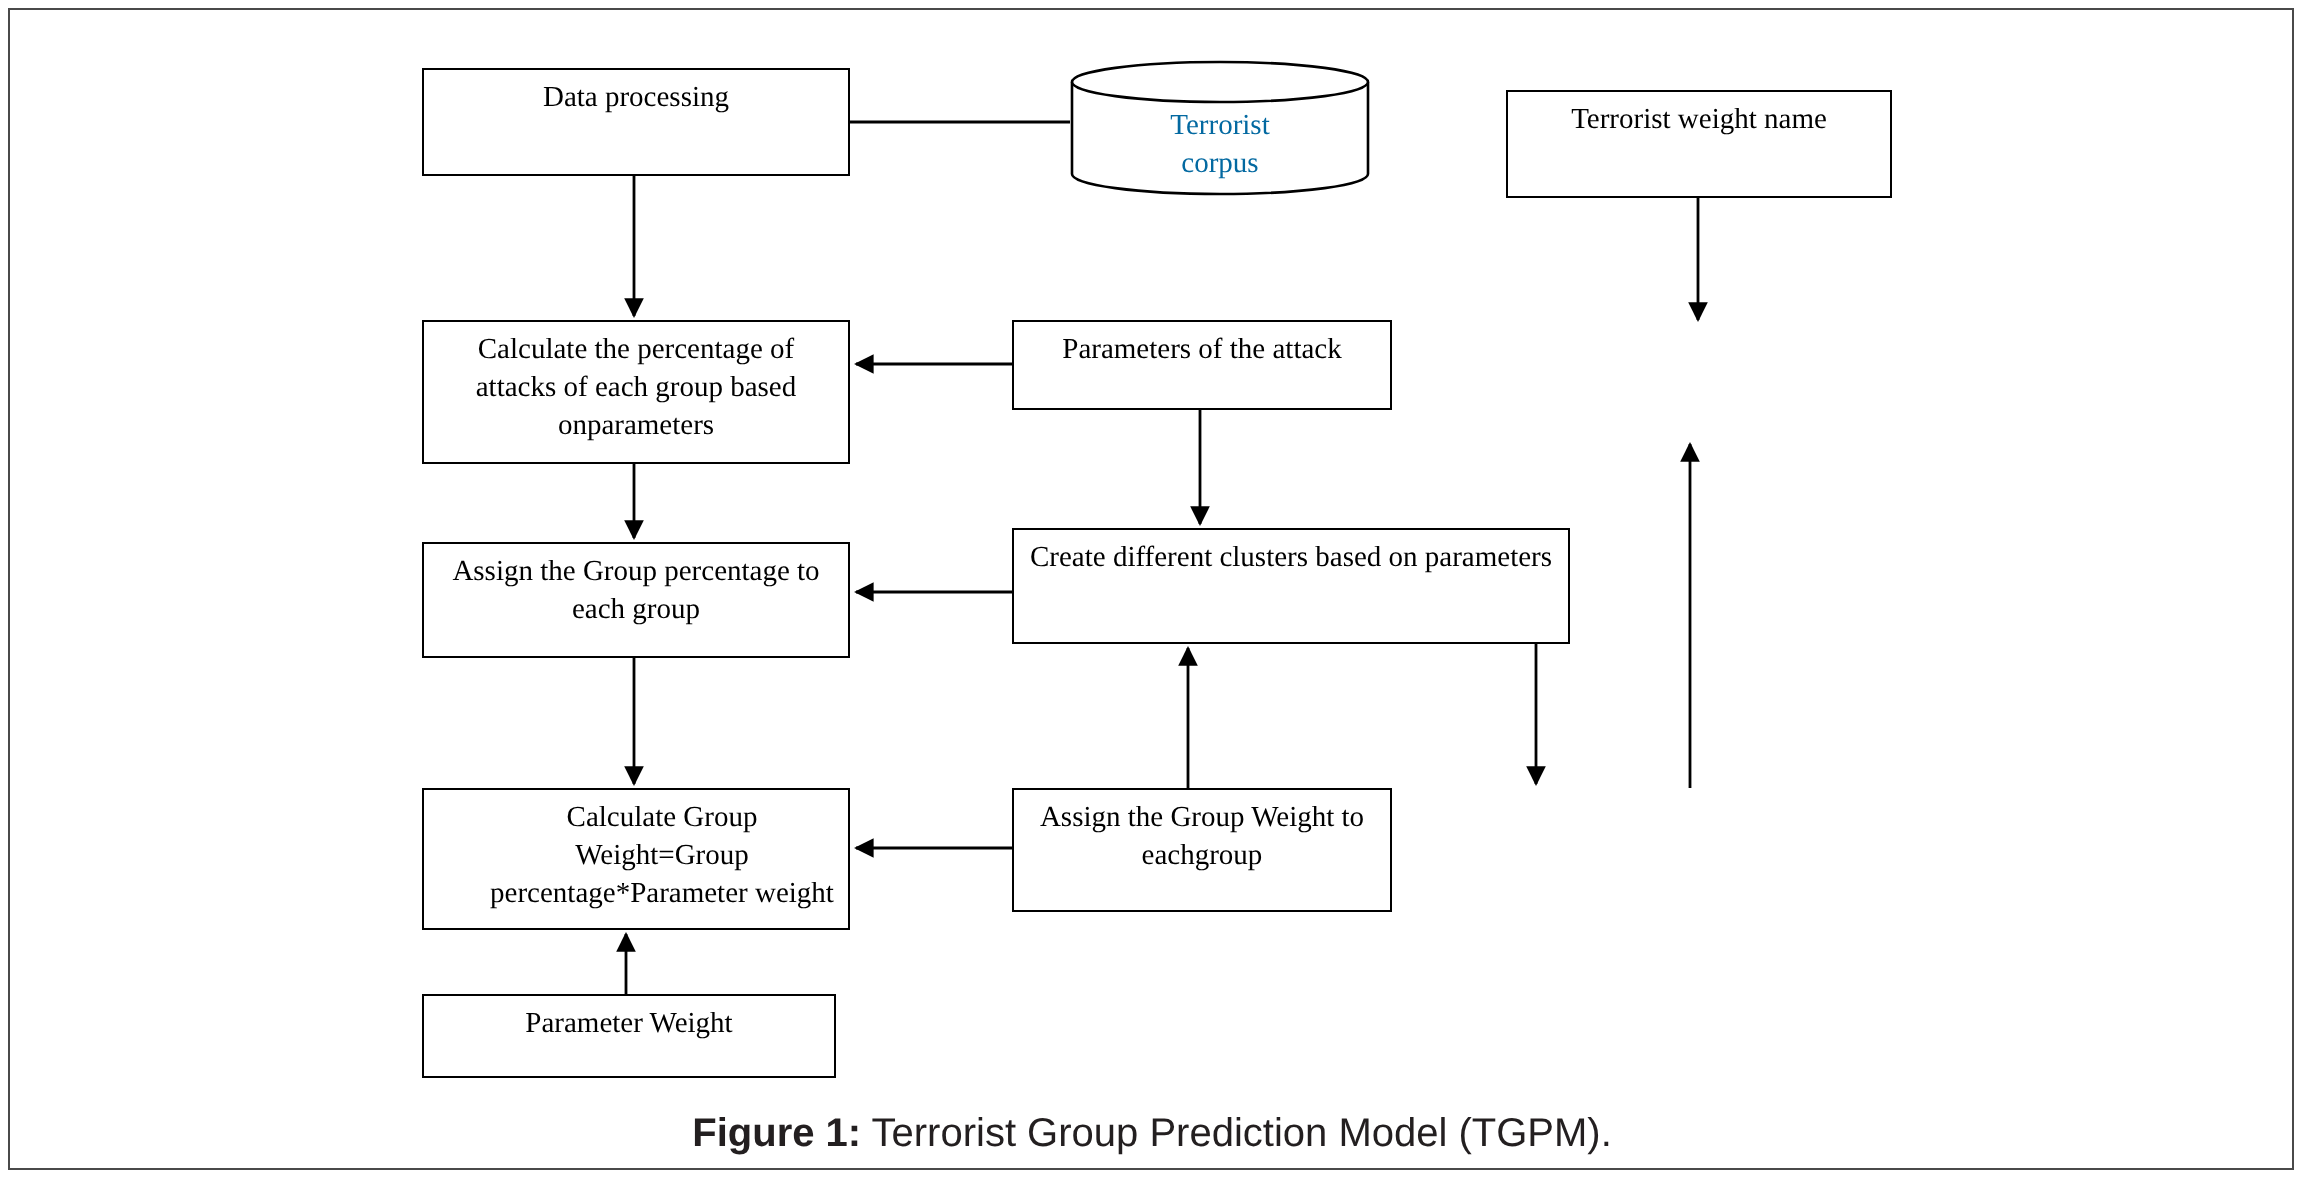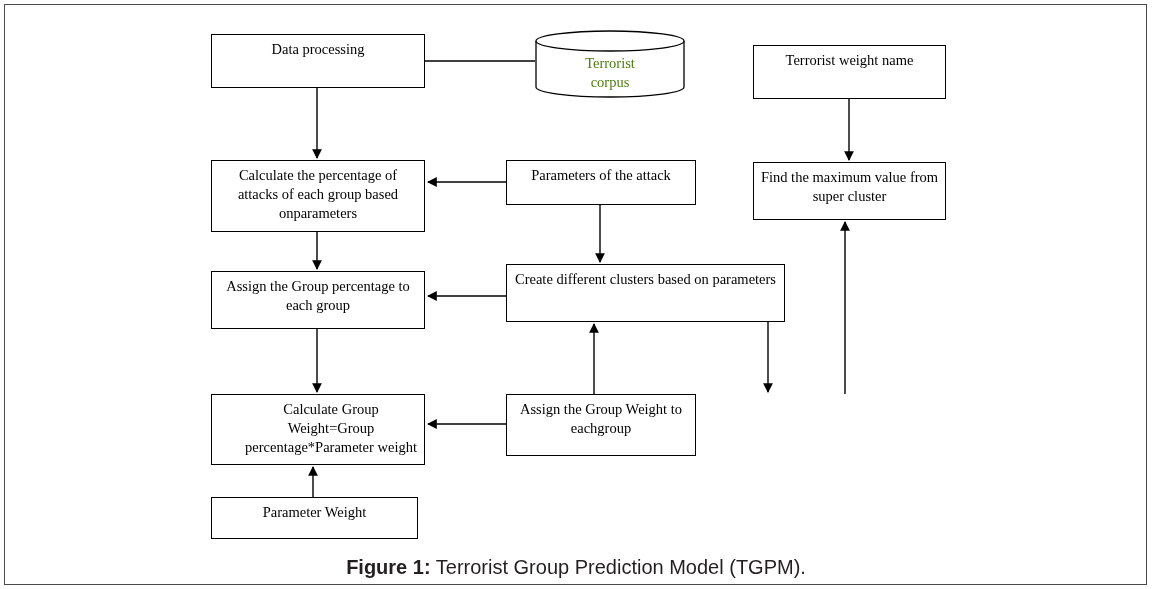--- a/index.html
+++ b/index.html
@@ -46,21 +46,21 @@
     font-size: 14.5px;
     line-height: 1.30;
     text-align: center;
     padding-top: 5px;
     padding-left: 5px;
     padding-right: 5px;
   }
   .cylinder {
     position: absolute;
     box-sizing: border-box;
-    color: #4d7c0f;
+    color: #0369a1;
     font-family: "Liberation Serif", "DejaVu Serif", serif;
     font-size: 14.5px;
     line-height: 1.30;
     text-align: center;
   }
   .cylinder .cyl-text {
     position: absolute;
     left: 0;
     width: 100%;
     top: 24px;
@@ -142,23 +142,20 @@
   </div>
 
   <div class="node" style="left:211px; top:160px; width:214px; height:72px;">
     <span>Calculate the percentage of attacks of each group based onparameters</span>
   </div>
 
   <div class="node" style="left:506px; top:160px; width:190px; height:45px;">
     <span>Parameters of the attack</span>
   </div>
 
-  <div class="node" style="left:753px; top:162px; width:193px; height:58px;">
-    <span>Find the maximum value from super cluster</span>
-  </div>
 
   <div class="node" style="left:211px; top:271px; width:214px; height:58px;">
     <span>Assign the Group percentage to each group</span>
   </div>
 
   <div class="node" style="left:506px; top:264px; width:279px; height:58px;">
     <span>Create different clusters based on parameters</span>
   </div>
 
   <div class="node" style="left:211px; top:394px; width:214px; height:71px;padding-left:31px;">

